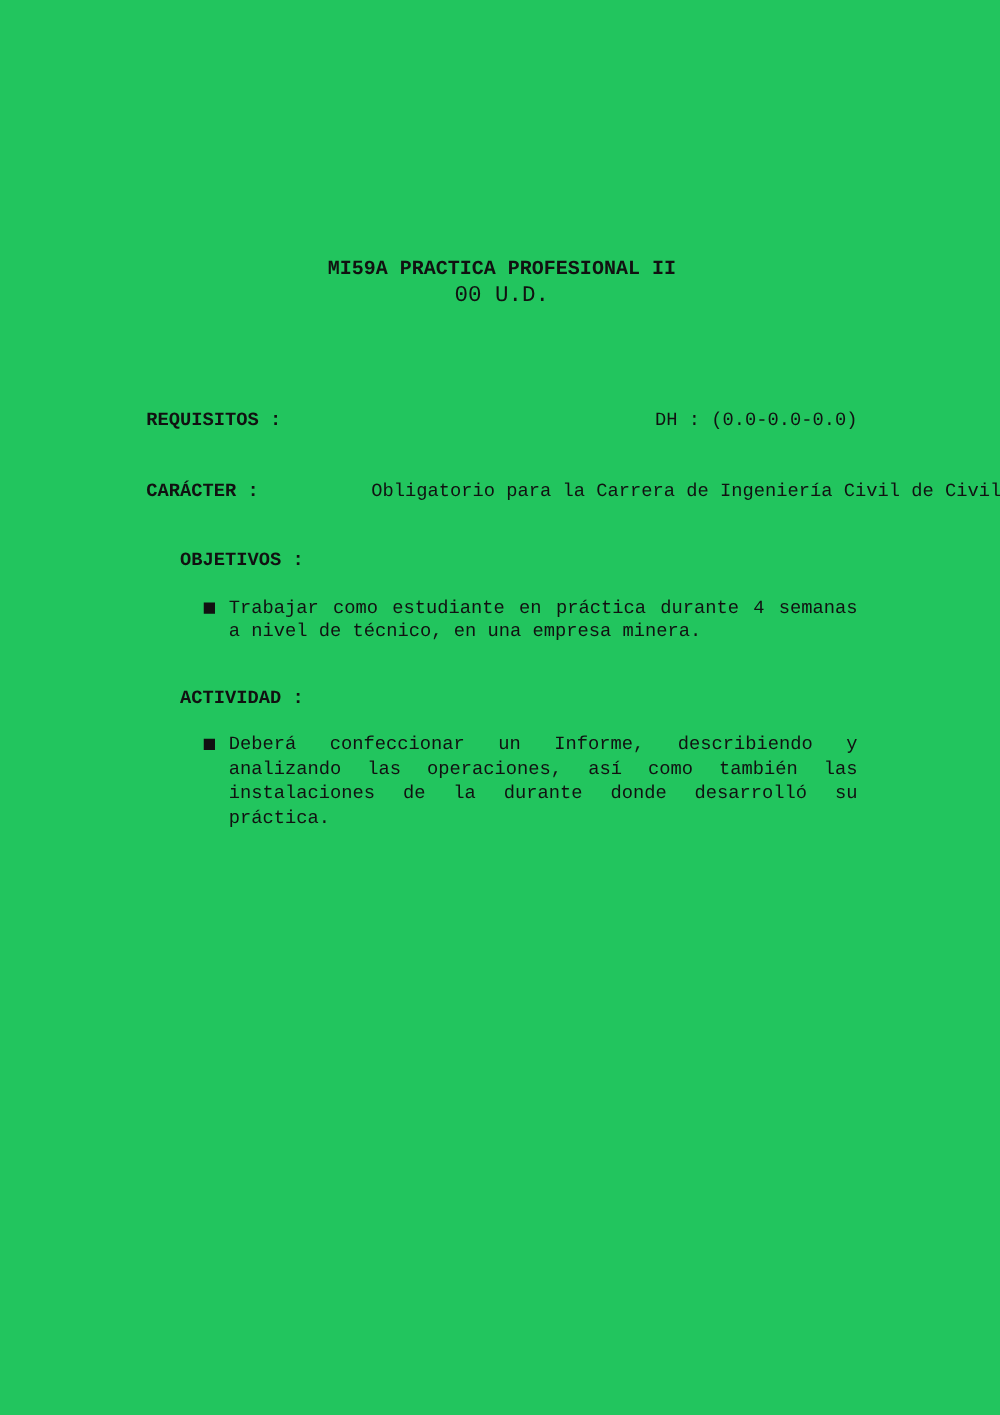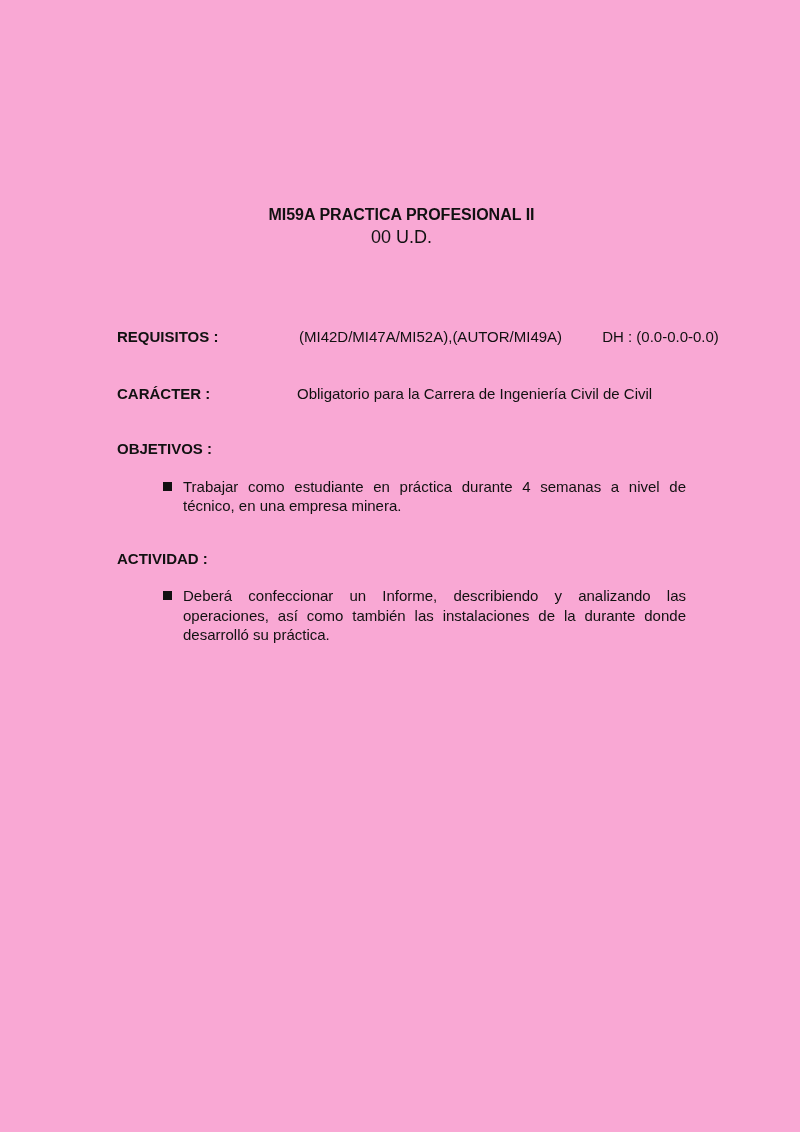--- a/index.html
+++ b/index.html
@@ -4,23 +4,23 @@
 <style>
   html, body {
     margin: 0;
     padding: 0;
     background: #ffffff;
   }
   .page {
     position: relative;
     width: 800px;
     height: 1132px;
-    background: #f9a8d4;
+    background: #22c55e;
     color: #111111;
-    font-family: Liberation Sans, sans-serif;
+    font-family: Liberation Mono, monospace;
     font-size: 15px;
     line-height: 1.3;
     box-sizing: border-box;
     padding: 205px 114px 0 117px;
     overflow: hidden;
   }
   .title-block {
     text-align: center;
   }
   .doc-title {
@@ -42,20 +42,21 @@
   }
   .field-value {
     white-space: nowrap;
   }
   .field-extra {
     margin-left: auto;
     white-space: nowrap;
   }
   .section-heading {
     font-weight: bold;
+    margin-left: 27px;
   }
   .section-heading.objetivos  { margin-top: 36px; }
   .section-heading.contenidos { margin-top: 37px; }
   .section-heading.actividad  { margin-top: 33px; }
   .bullet-item {
     position: relative;
     margin-top: 18px;
     margin-left: 66px;
     text-align: justify;
   }
@@ -73,21 +74,20 @@
 
 <div class="page">
 
   <div class="title-block">
     <div class="doc-title">MI59A PRACTICA PROFESIONAL II</div>
     <div class="doc-subtitle">00 U.D.</div>
   </div>
 
   <div class="field-row requisitos">
     <span class="field-label">REQUISITOS :</span>
-    <span class="field-value">(MI42D/MI47A/MI52A),(AUTOR/MI49A)</span>
     <span class="field-extra">DH : (0.0-0.0-0.0)</span>
   </div>
 
   <div class="field-row caracter">
     <span class="field-label">CARÁCTER :</span>
     <span class="field-value">Obligatorio para la Carrera de Ingeniería Civil de Civil</span>
   </div>
 
   <div class="section-heading objetivos">OBJETIVOS :</div>
 

